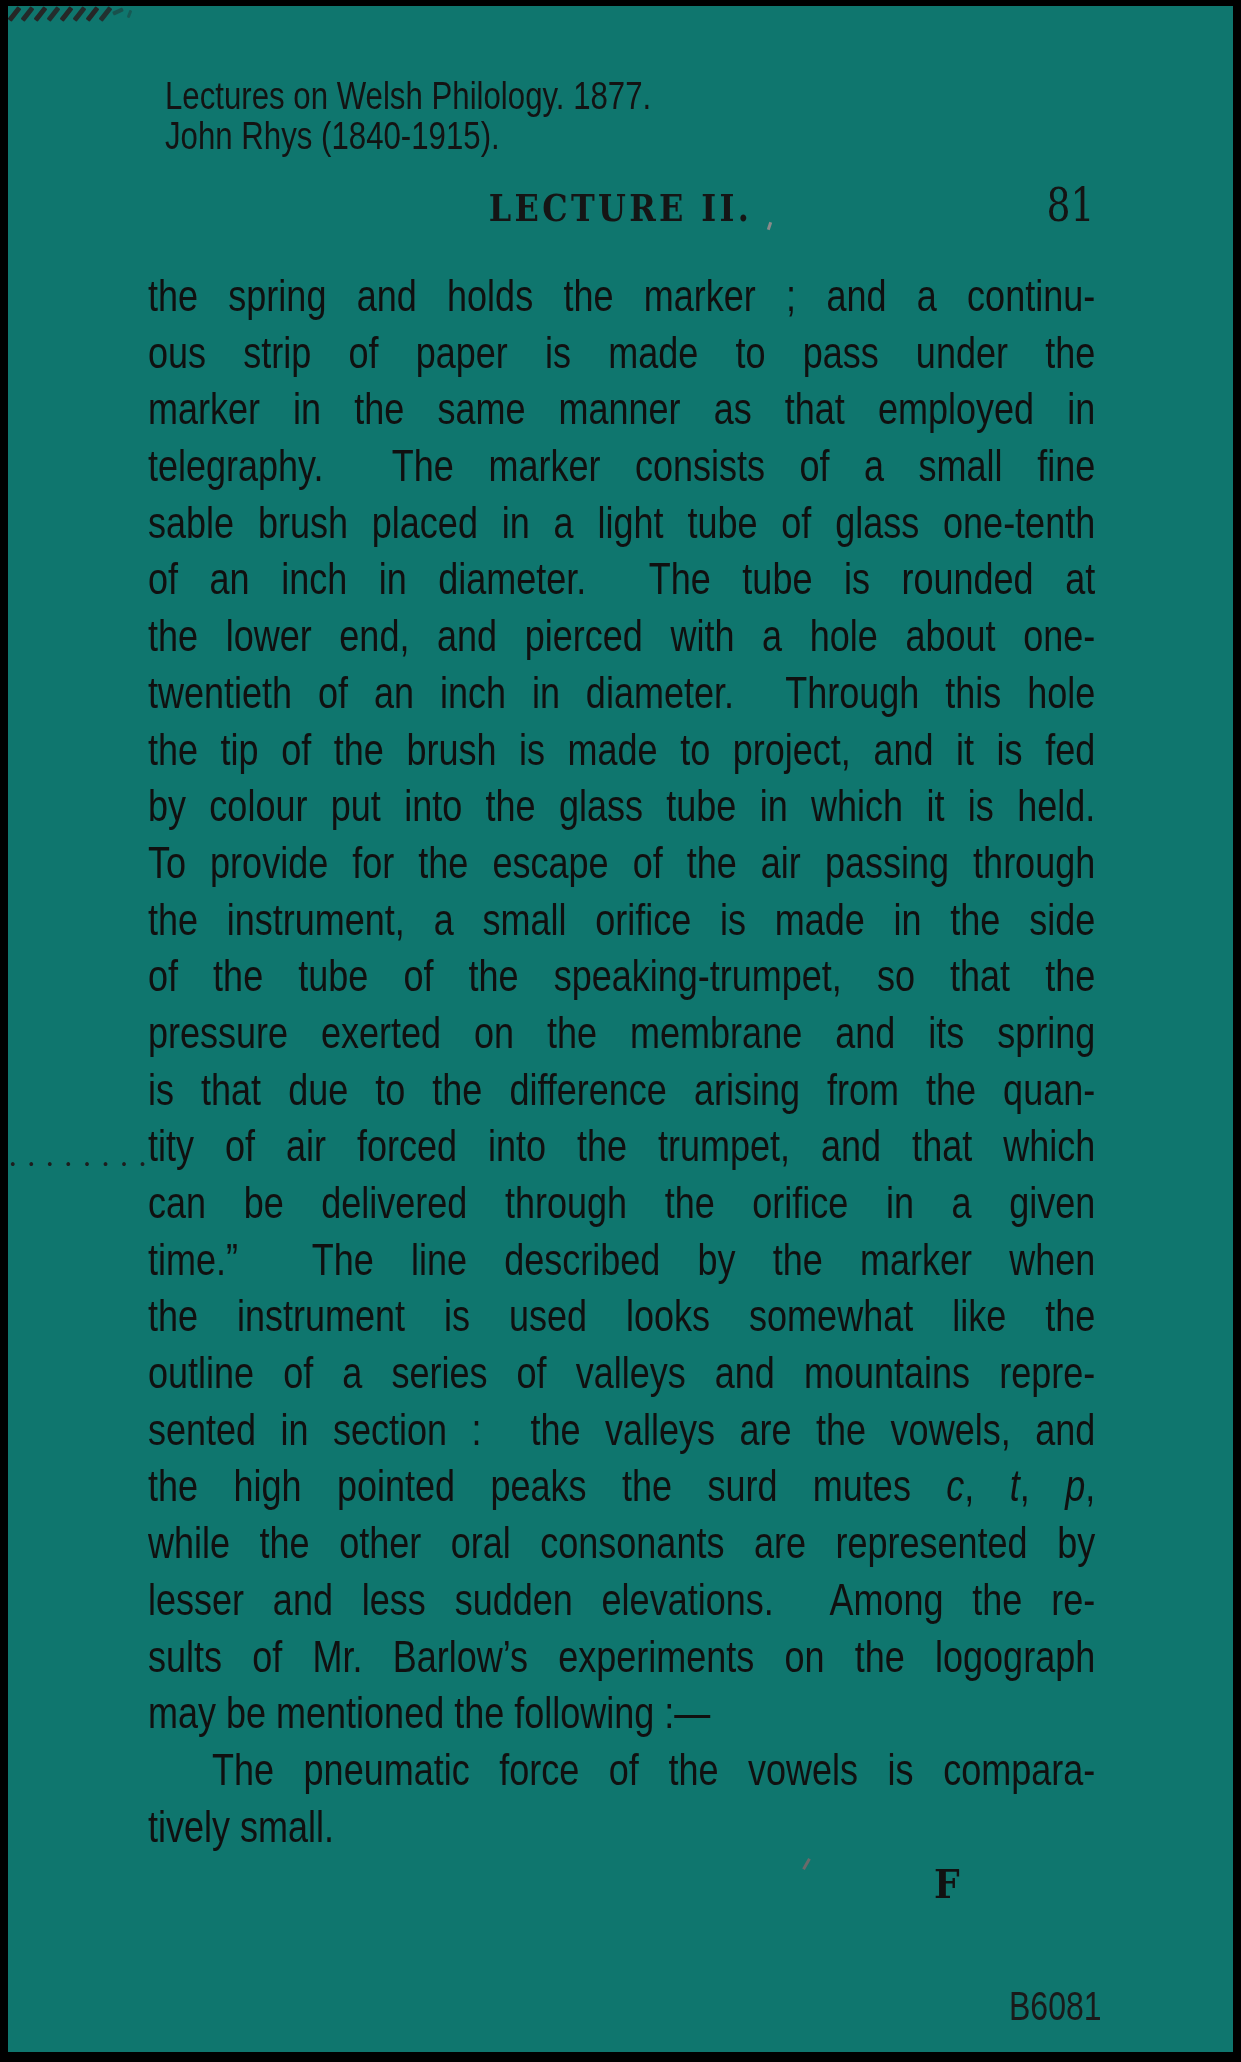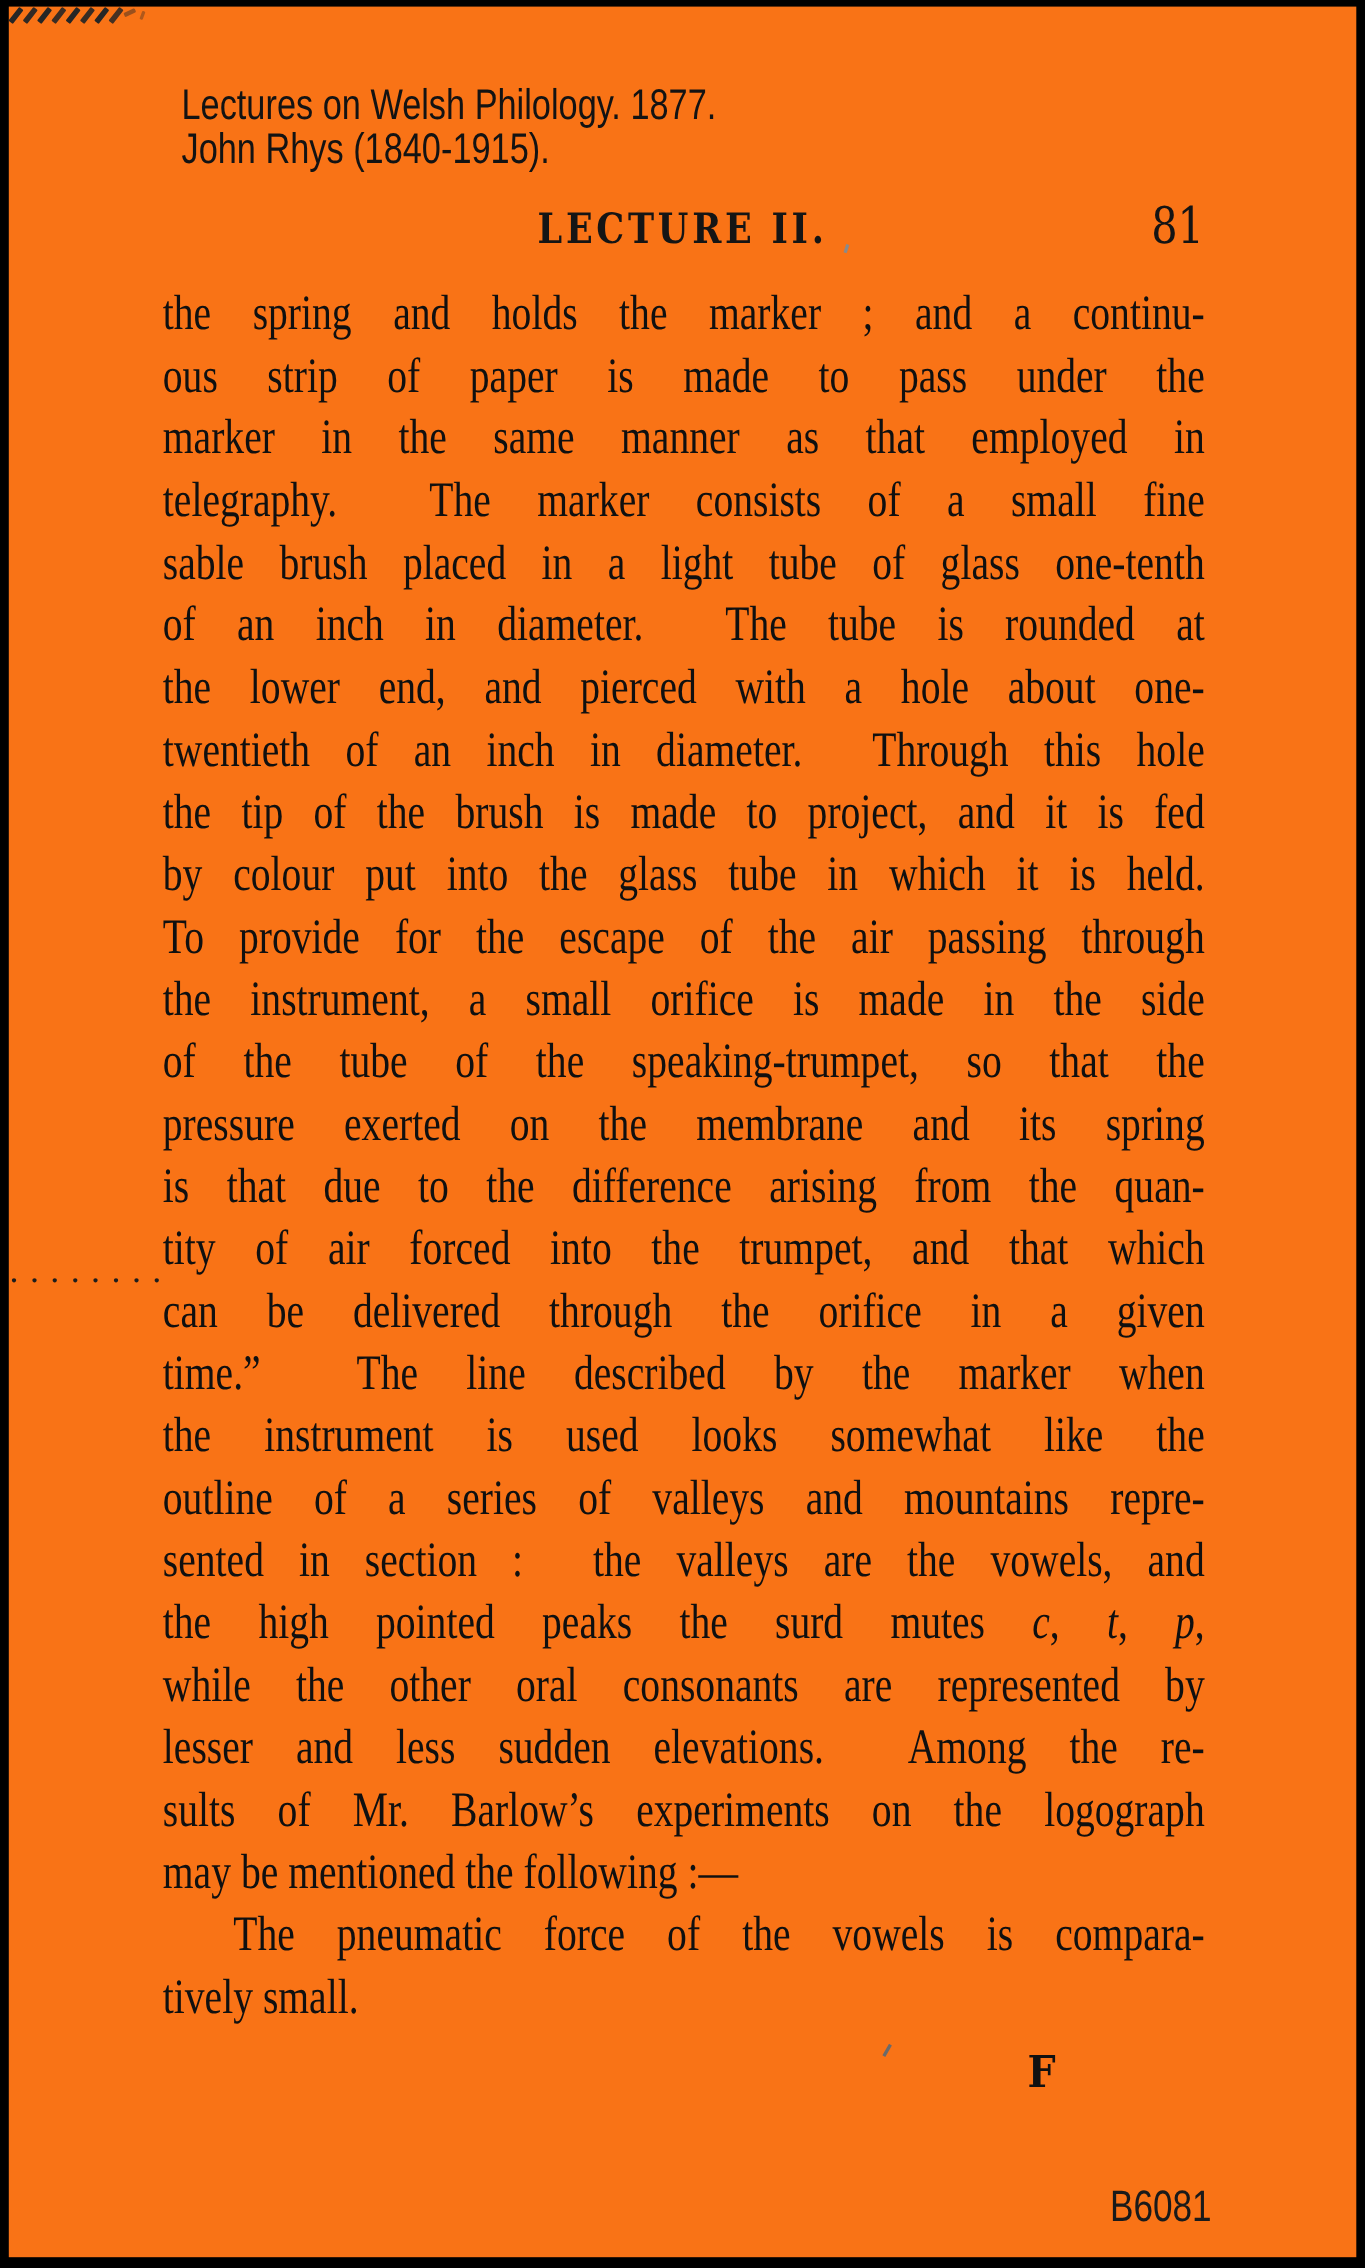--- a/index.html
+++ b/index.html
@@ -6,21 +6,21 @@
   .frame {
     position:relative;
     width:1241px; height:2062px;
     background:#000;
     box-sizing:border-box;
     padding:6px 8px 10px 8px;
   }
   .sheet {
     position:relative;
     width:100%; height:100%;
-    background:#f97316;
+    background:#0f766e;
     overflow:hidden;
   }
 
   
   .hatches { position:absolute; top:0px; left:4px; display:flex; gap:8px; }
   .hatches span { width:5px; height:16px; background:#262626; transform:rotate(38deg); border-radius:1px; }
   .hatches span:nth-child(2){ opacity:.95; }
   .hatches span:nth-child(4){ opacity:.9; }
   .hatches span:nth-child(6){ opacity:.92; }
   .hatches span:nth-child(8){ opacity:.85; }
@@ -50,22 +50,22 @@
   
   .pageno {
     position:absolute; right:138px; top:172px;
     font-family:"DejaVu Serif", serif;
     font-size:46px; color:#141414;
     transform:scaleX(0.82); transform-origin:100% 50%;
   }
 
   
   .bodytext {
-    position:absolute; left:140px; top:250px; width:947px;
-    font-family:Liberation Serif, serif;
+    position:absolute; left:140px; top:262px; width:947px;
+    font-family:Liberation Sans, sans-serif;
     color:#101010;
   }
   .line {
     height:56.7px; line-height:56.7px;
     font-size:45px;
     width:1184px;
     transform:scaleX(0.80); transform-origin:0 50%;
     text-align:justify; text-align-last:justify;
     white-space:nowrap;
   }

